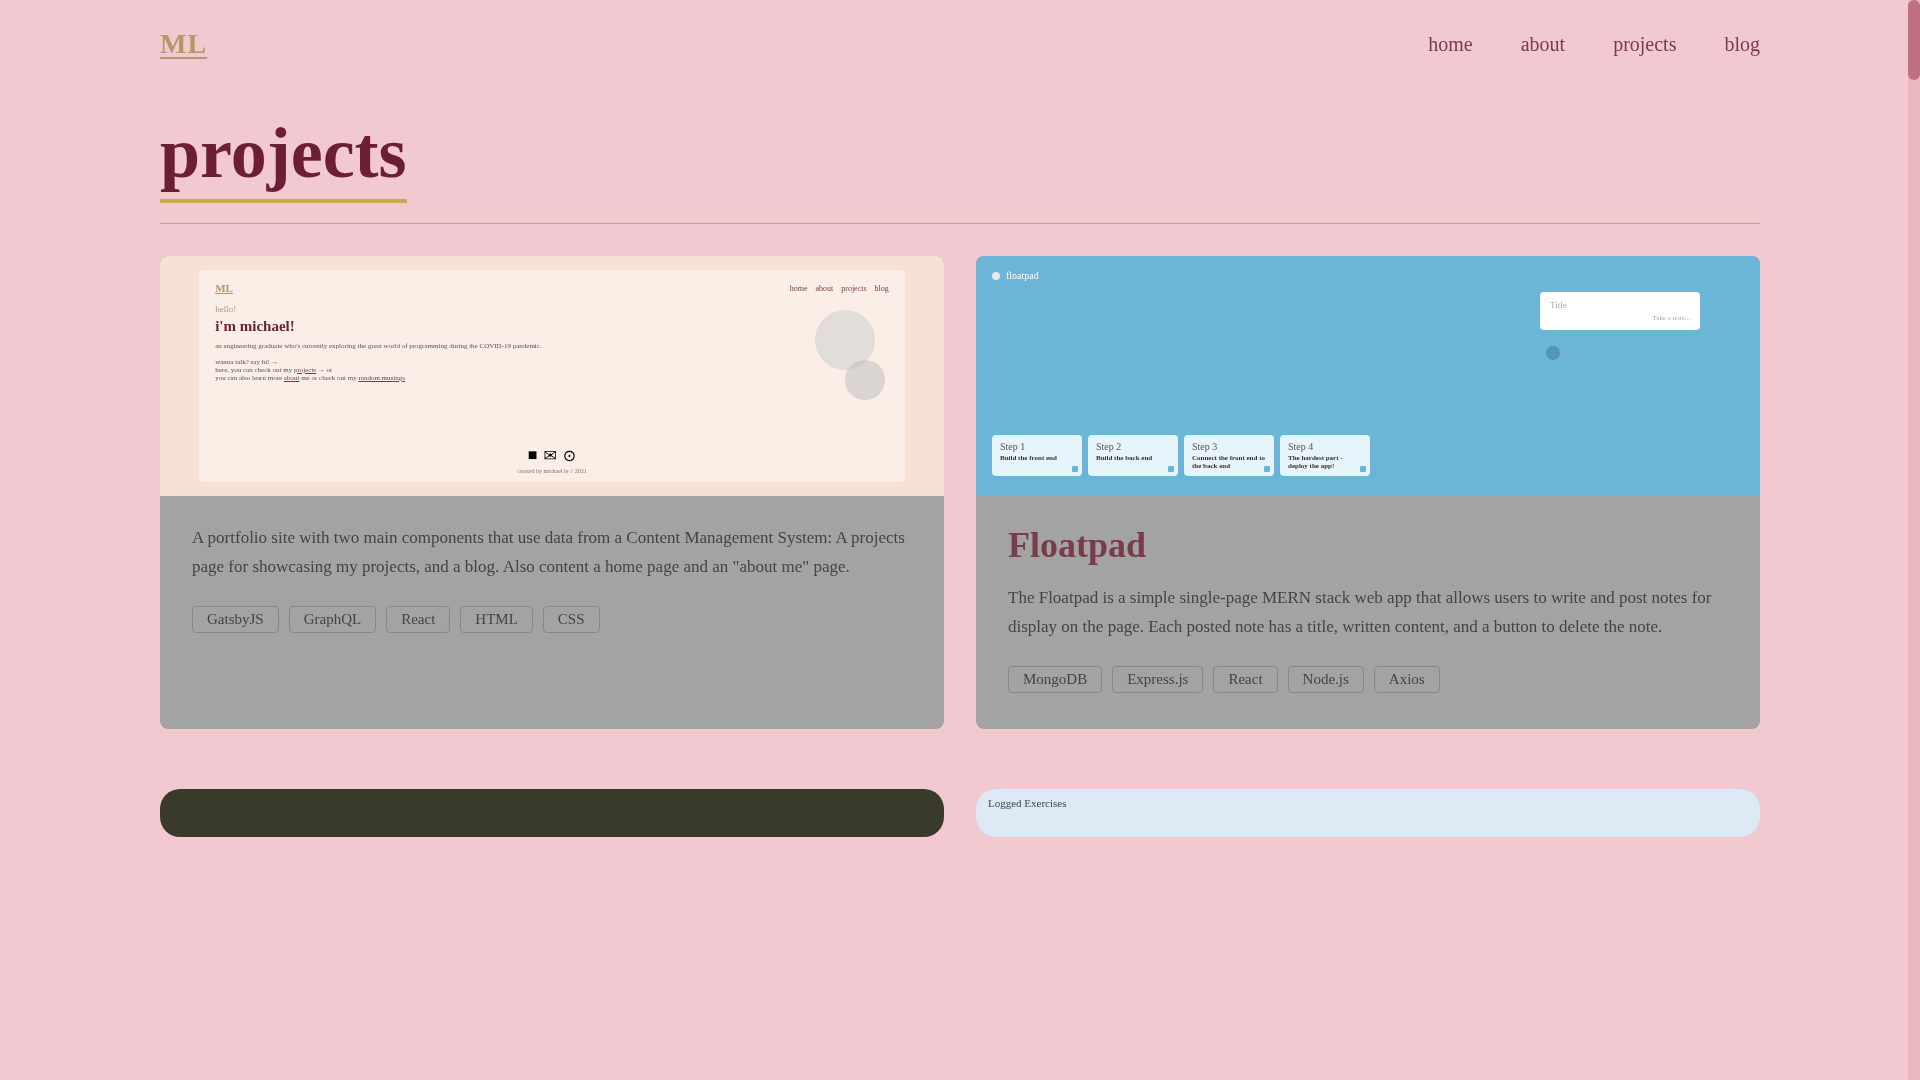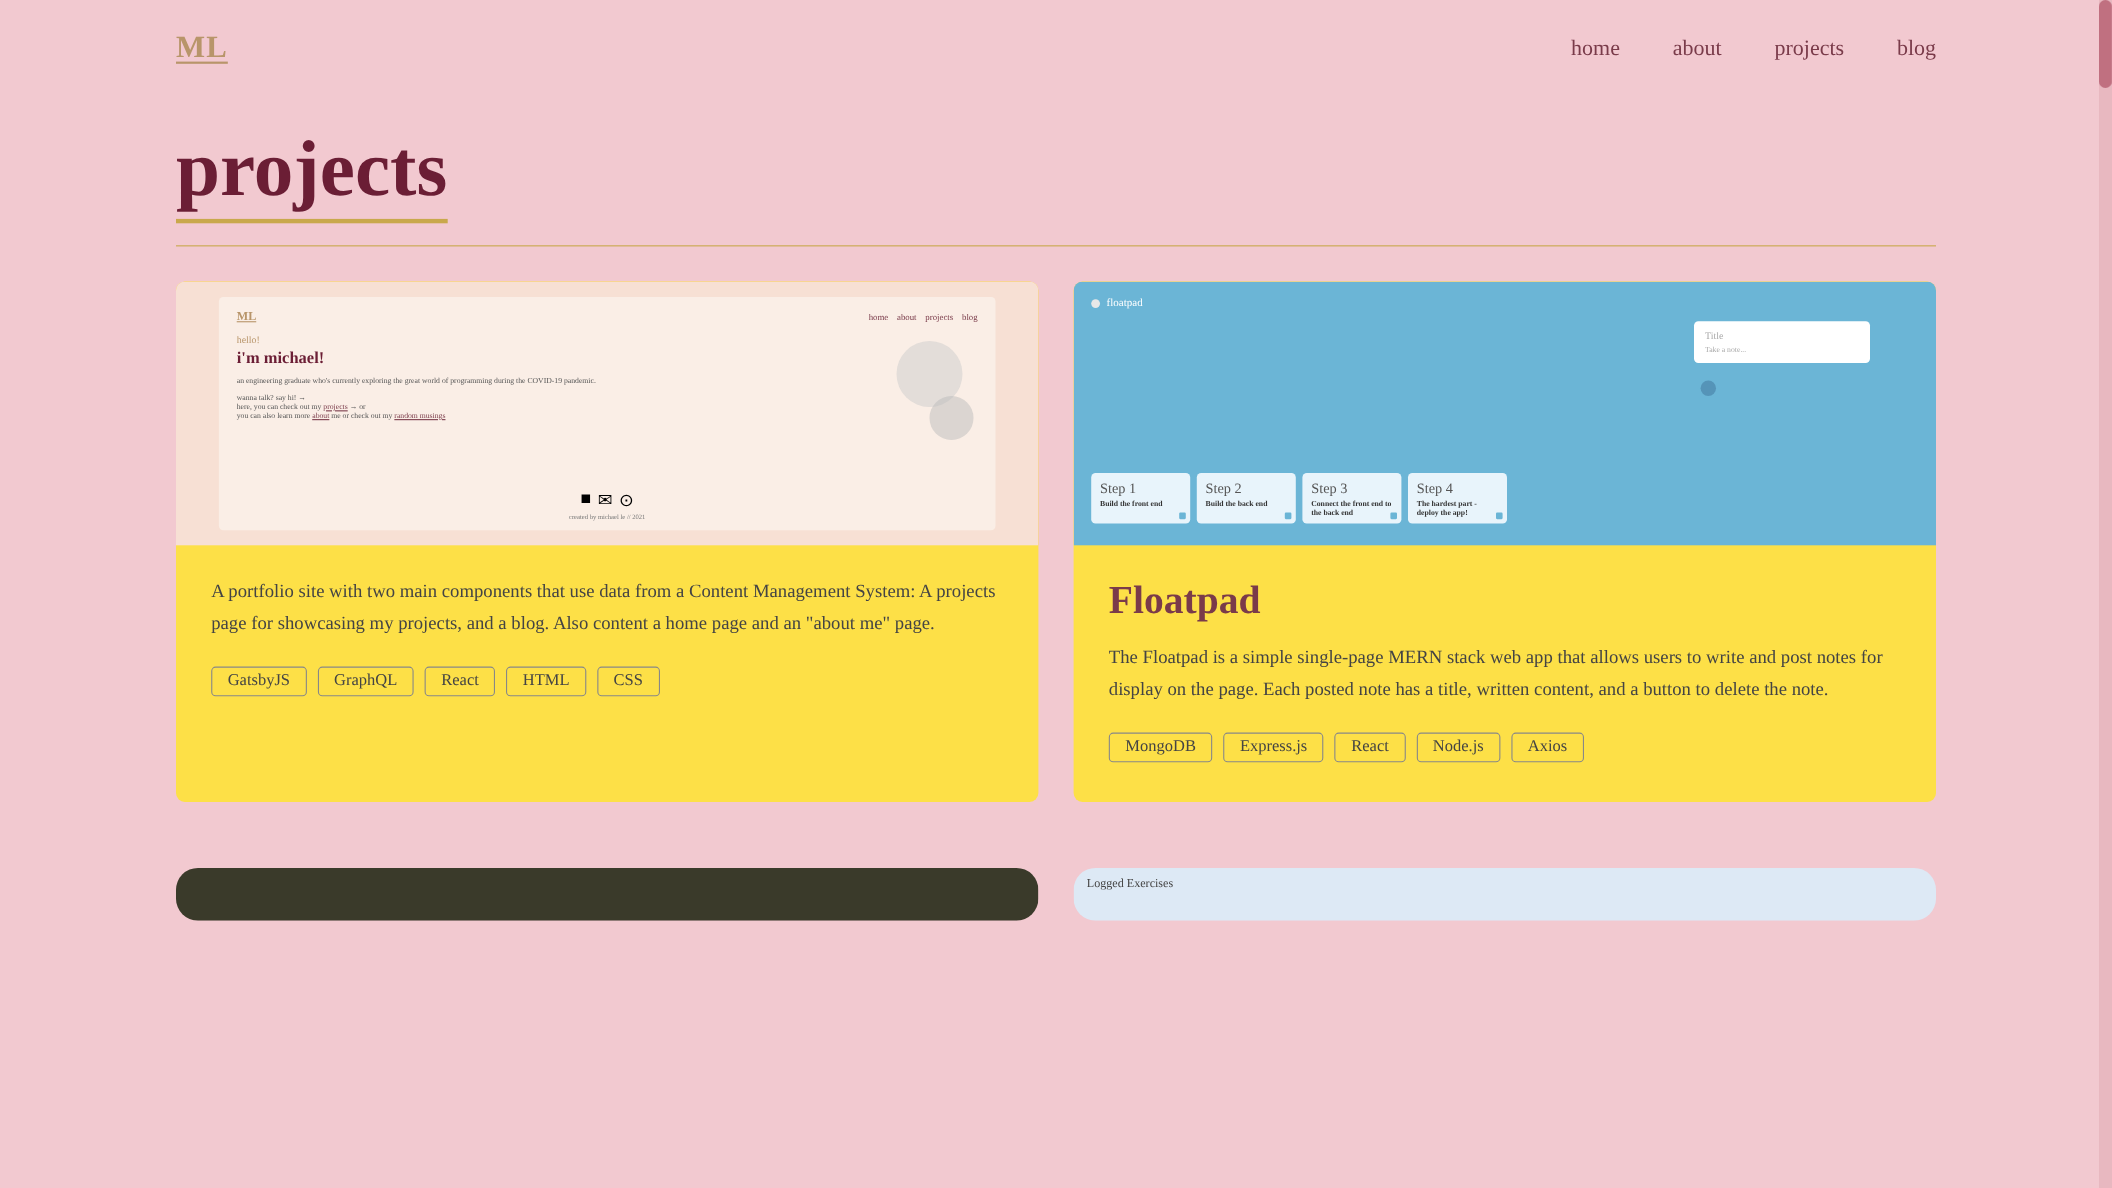--- a/index.html
+++ b/index.html
@@ -55,21 +55,21 @@
       margin: 12px 0 32px;
     }
     
     .projects-grid {
       display: grid;
       grid-template-columns: 1fr 1fr;
       gap: 32px;
       padding: 0 160px 60px;
     }
     .project-card {
-      background: #fde047;
+      background: #a3a3a3;
       border-radius: 8px;
       overflow: hidden;
     }
     .project-thumbnail {
       width: 100%;
       height: 240px;
       overflow: hidden;
       position: relative;
     }
     
@@ -208,37 +208,38 @@
       width: 160px;
     }
     .thumb-note-title {
       font-size: 9px;
       color: #aaa;
       margin-bottom: 4px;
     }
     .thumb-note-body {
       font-size: 7px;
       color: #aaa;
+      text-align: right;
     }
     .thumb-steps-row {
       position: absolute;
       bottom: 20px;
       left: 16px;
       display: flex;
       gap: 6px;
     }
     .thumb-step {
       background: #e8f4fb;
       border-radius: 4px;
       padding: 6px 8px;
       width: 90px;
       position: relative;
     }
     .thumb-step-num {
-      font-size: 13px;
+      font-size: 10px;
       color: #555;
       margin-bottom: 2px;
     }
     .thumb-step-text {
       font-size: 7px;
       color: #333;
       font-weight: bold;
     }
     .thumb-step-dot {
       position: absolute;

